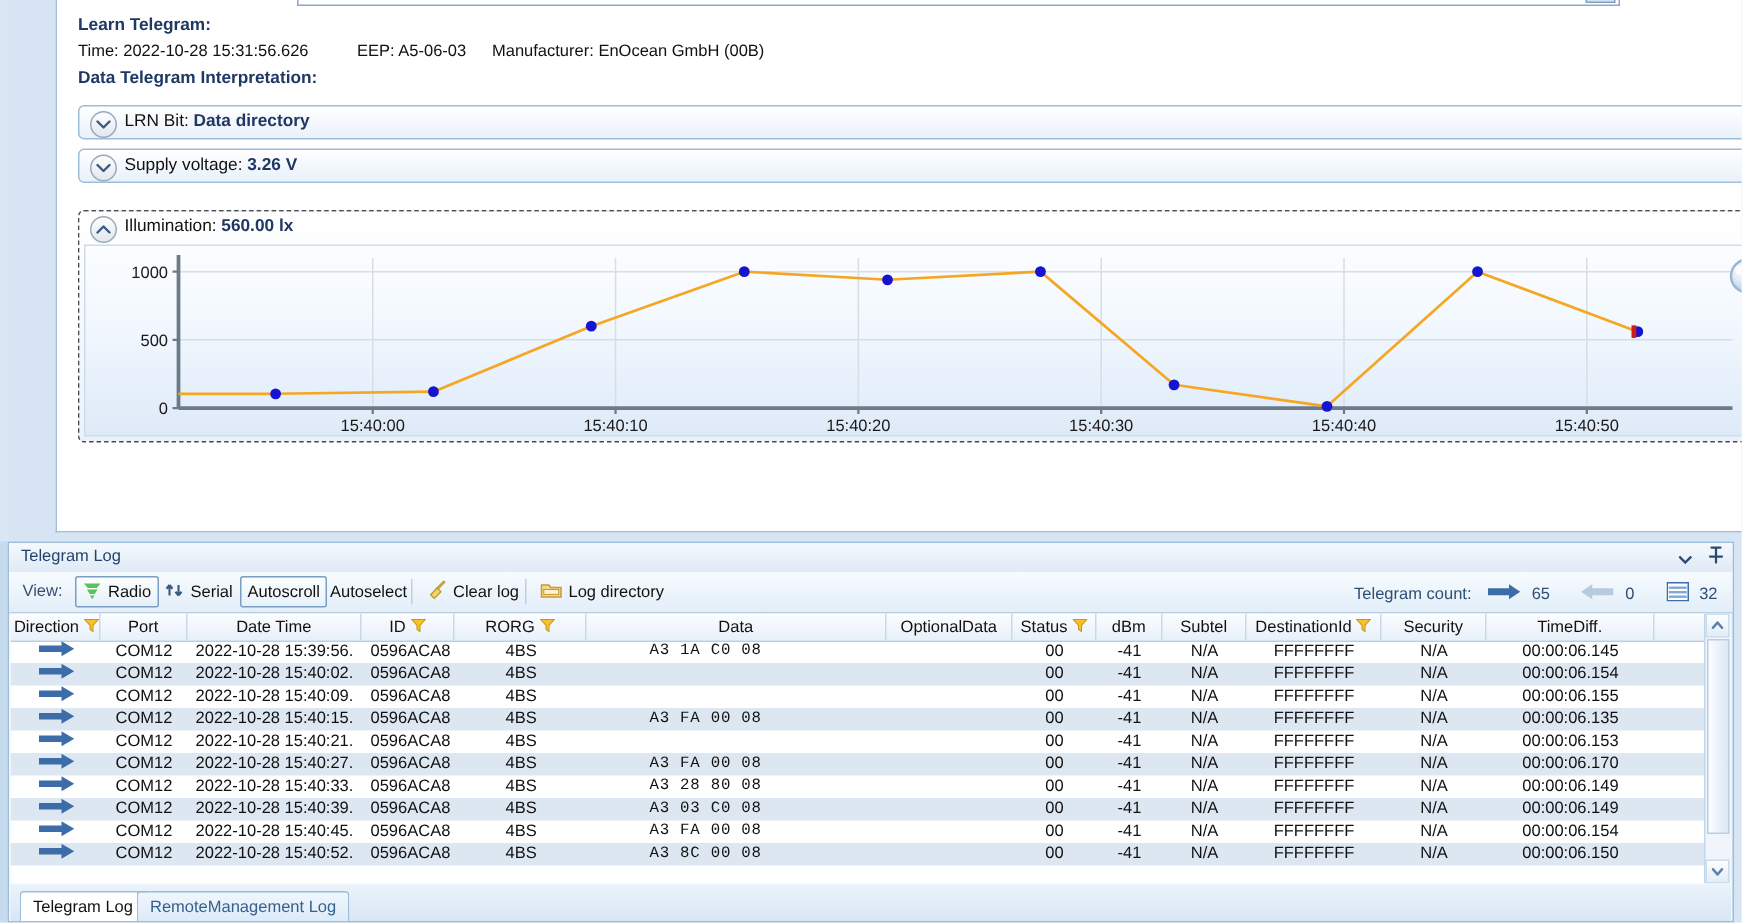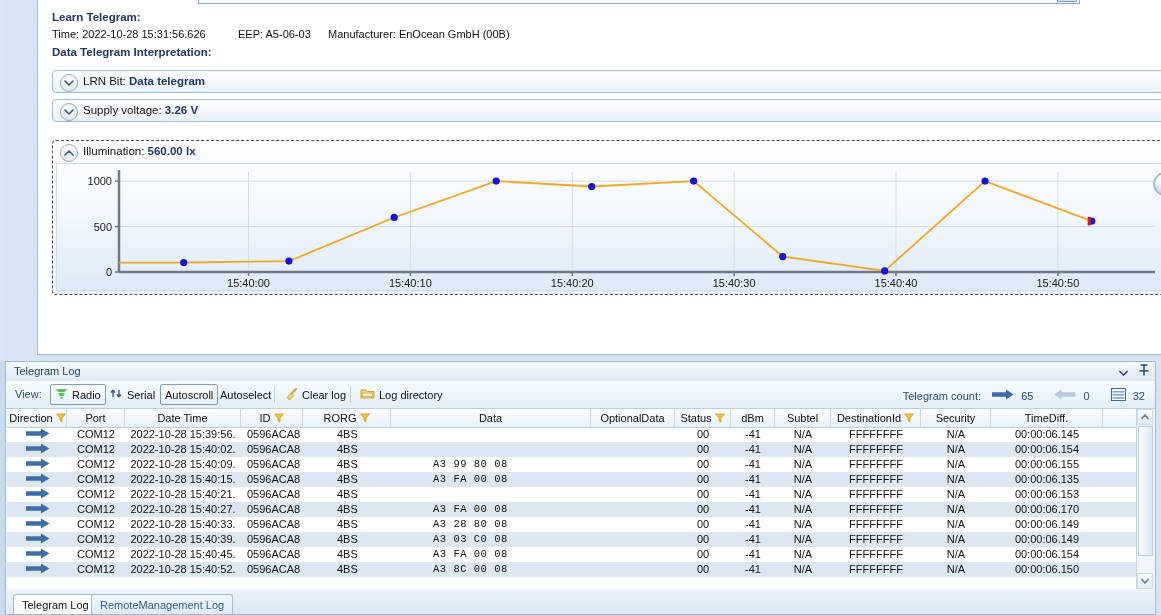--- a/index.html
+++ b/index.html
@@ -185,21 +185,21 @@
       <div class="lbl-eep">EEP: A5-06-03</div>
       <div class="lbl-manu">Manufacturer: EnOcean GmbH (00B)</div>
       <div class="lbl-interp">Data Telegram Interpretation:</div>
 
       <div class="acc" style="top:70px;">
         <div class="acc-chev">
           <svg width="10" height="8" viewBox="0 0 10 8">
               <path d="M1 2 L5 6 L9 2" fill="none" stroke="#3a5a80" stroke-width="1.6" stroke-linecap="round" stroke-linejoin="round"></path>
             </svg>
         </div>
-        <div class="acc-text"><span>LRN Bit: </span><b>Data telegram</b></div>
+        <div class="acc-text"><span>LRN Bit: </span><b>Data directory</b></div>
       </div>
 
       <div class="acc" style="top:99px;">
         <div class="acc-chev">
           <svg width="10" height="8" viewBox="0 0 10 8">
               <path d="M1 2 L5 6 L9 2" fill="none" stroke="#3a5a80" stroke-width="1.6" stroke-linecap="round" stroke-linejoin="round"></path>
             </svg>
         </div>
         <div class="acc-text"><span>Supply voltage: </span><b>3.26 V</b></div>
       </div>
@@ -422,20 +422,21 @@
         </div>
       <div id="rows">
           <div class="row" style="top: 0px;">
             <div class="cell" style="left: 2px; width: 58px; text-align: center;"><span><svg width="24" height="11" viewBox="0 0 24 11" style="vertical-align:-1px">
                   <path d="M0 3.3 H15 V0.5 L23.5 5.5 L15 10.5 V7.7 H0 Z" fill="#3d6da8"></path>
                 </svg></span></div>
             <div class="cell" style="left: 60px; width: 58px; text-align: center;">COM12</div>
             <div class="cell" style="left: 118px; width: 116px; text-align: center;">2022-10-28 15:39:56.</div>
             <div class="cell" style="left: 234px; width: 62px; text-align: left; padding-left: 6px;">0596ACA8</div>
             <div class="cell" style="left: 296px; width: 88px; text-align: left; padding-left: 34px;">4BS</div>
+            <div class="cell mono" style="left: 384px; width: 200px; text-align: left; padding-left: 42px;">A3 1A C0 08</div>
             <div class="cell" style="left: 584px; width: 84px; text-align: center;"></div>
             <div class="cell" style="left: 668px; width: 56px; text-align: center;">00</div>
             <div class="cell" style="left: 724px; width: 44px; text-align: center;">-41</div>
             <div class="cell" style="left: 768px; width: 56px; text-align: center;">N/A</div>
             <div class="cell" style="left: 824px; width: 90px; text-align: center;">FFFFFFFF</div>
             <div class="cell" style="left: 914px; width: 70px; text-align: center;">N/A</div>
             <div class="cell" style="left: 984px; width: 112px; text-align: center;">00:00:06.145</div>
           </div>
           <div class="row alt" style="top: 15px;">
             <div class="cell" style="left: 2px; width: 58px; text-align: center;"><span><svg width="24" height="11" viewBox="0 0 24 11" style="vertical-align:-1px">
@@ -454,21 +455,20 @@
             <div class="cell" style="left: 984px; width: 112px; text-align: center;">00:00:06.154</div>
           </div>
           <div class="row" style="top: 30px;">
             <div class="cell" style="left: 2px; width: 58px; text-align: center;"><span><svg width="24" height="11" viewBox="0 0 24 11" style="vertical-align:-1px">
                   <path d="M0 3.3 H15 V0.5 L23.5 5.5 L15 10.5 V7.7 H0 Z" fill="#3d6da8"></path>
                 </svg></span></div>
             <div class="cell" style="left: 60px; width: 58px; text-align: center;">COM12</div>
             <div class="cell" style="left: 118px; width: 116px; text-align: center;">2022-10-28 15:40:09.</div>
             <div class="cell" style="left: 234px; width: 62px; text-align: left; padding-left: 6px;">0596ACA8</div>
             <div class="cell" style="left: 296px; width: 88px; text-align: left; padding-left: 34px;">4BS</div>
-            <div class="cell mono" style="left: 384px; width: 200px; text-align: left; padding-left: 42px;">A3 99 80 08</div>
             <div class="cell" style="left: 584px; width: 84px; text-align: center;"></div>
             <div class="cell" style="left: 668px; width: 56px; text-align: center;">00</div>
             <div class="cell" style="left: 724px; width: 44px; text-align: center;">-41</div>
             <div class="cell" style="left: 768px; width: 56px; text-align: center;">N/A</div>
             <div class="cell" style="left: 824px; width: 90px; text-align: center;">FFFFFFFF</div>
             <div class="cell" style="left: 914px; width: 70px; text-align: center;">N/A</div>
             <div class="cell" style="left: 984px; width: 112px; text-align: center;">00:00:06.155</div>
           </div>
           <div class="row alt" style="top: 45px;">
             <div class="cell" style="left: 2px; width: 58px; text-align: center;"><span><svg width="24" height="11" viewBox="0 0 24 11" style="vertical-align:-1px">

